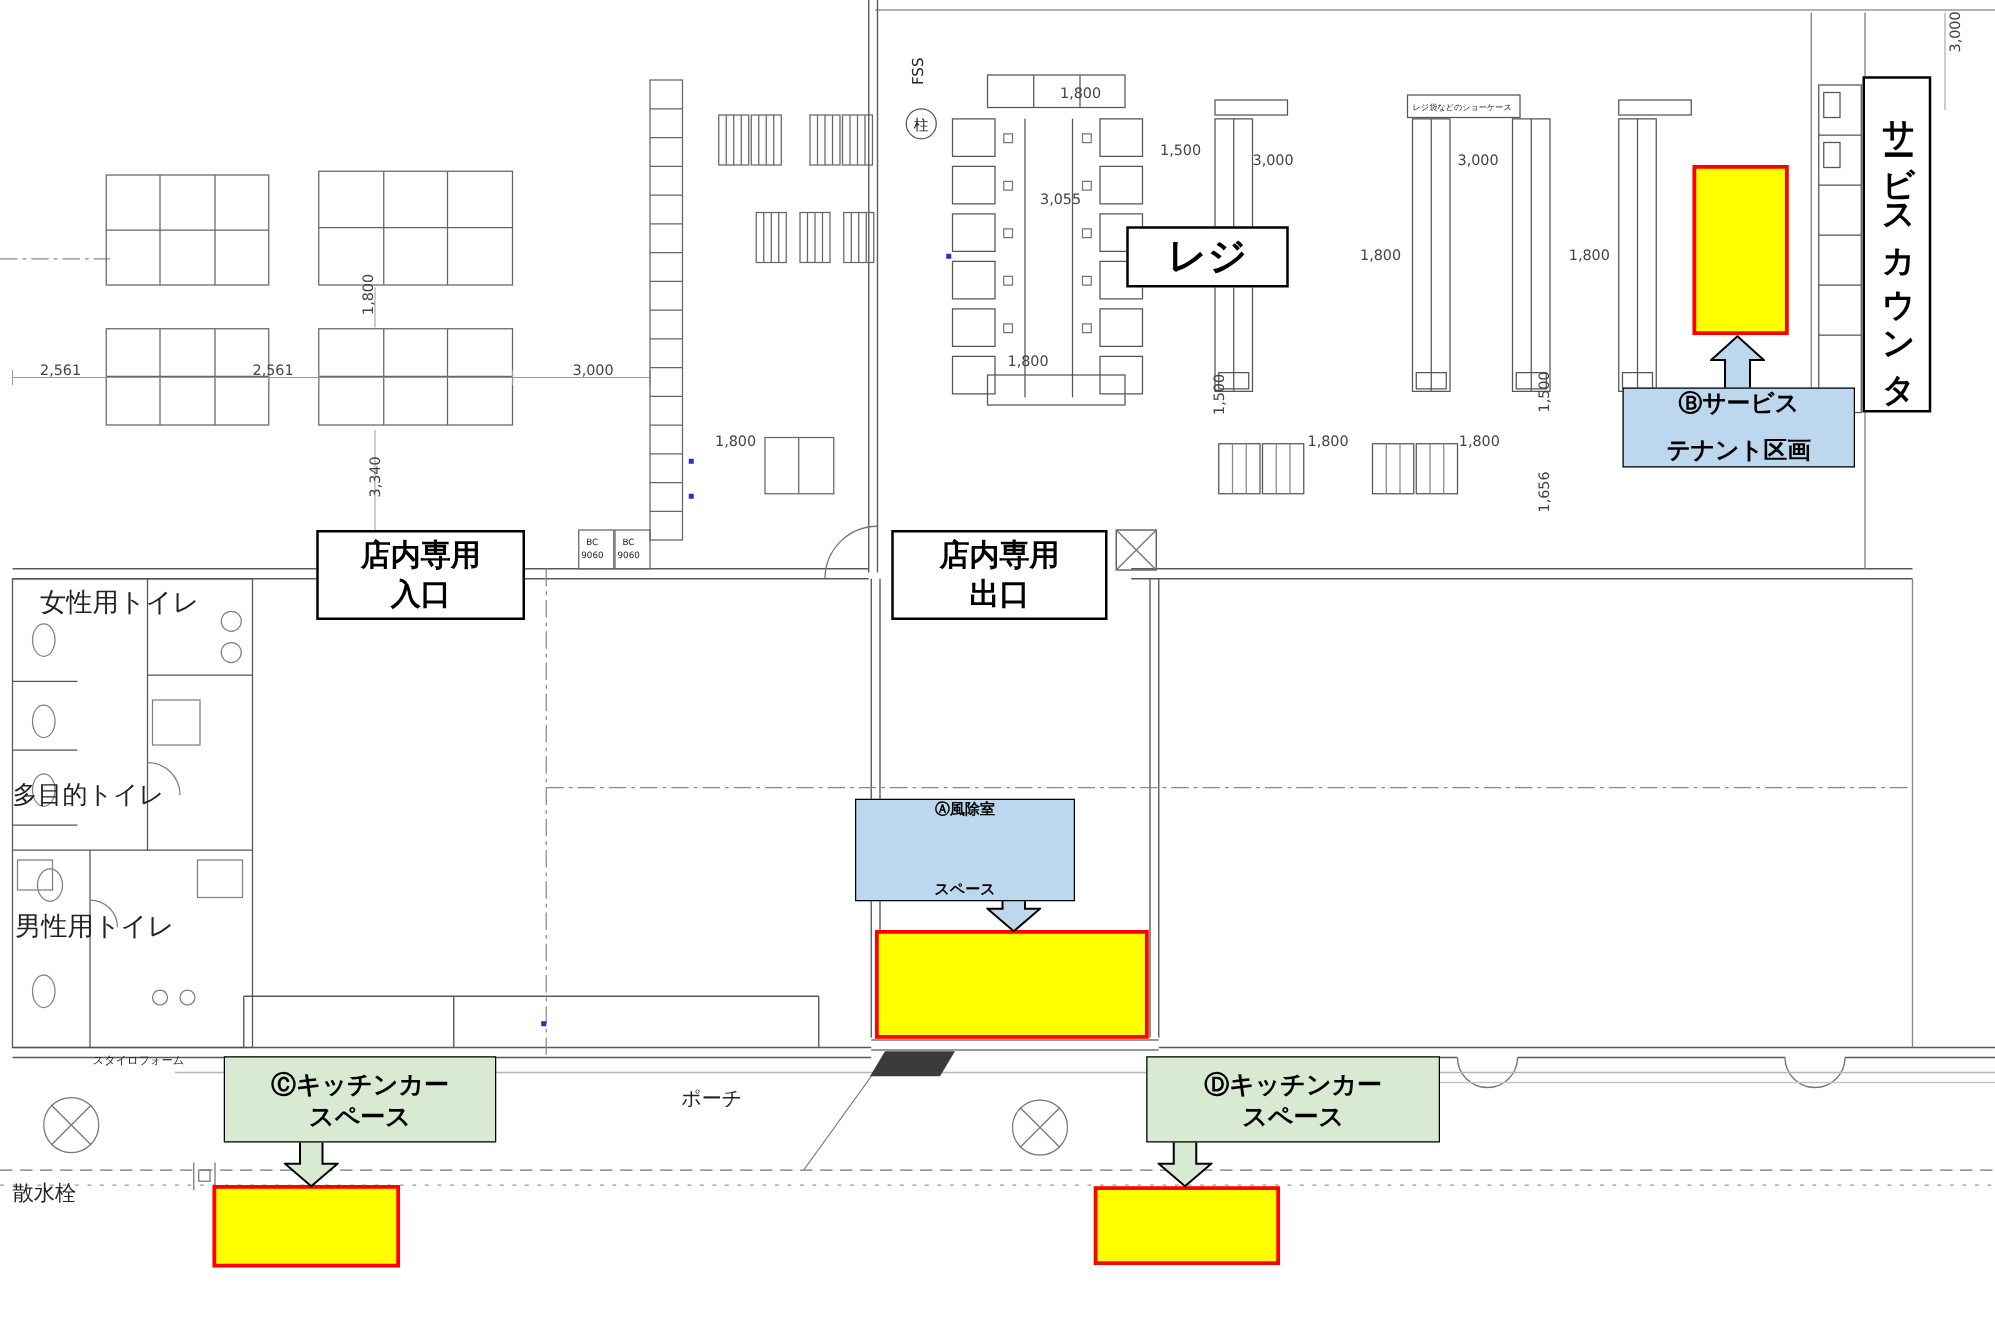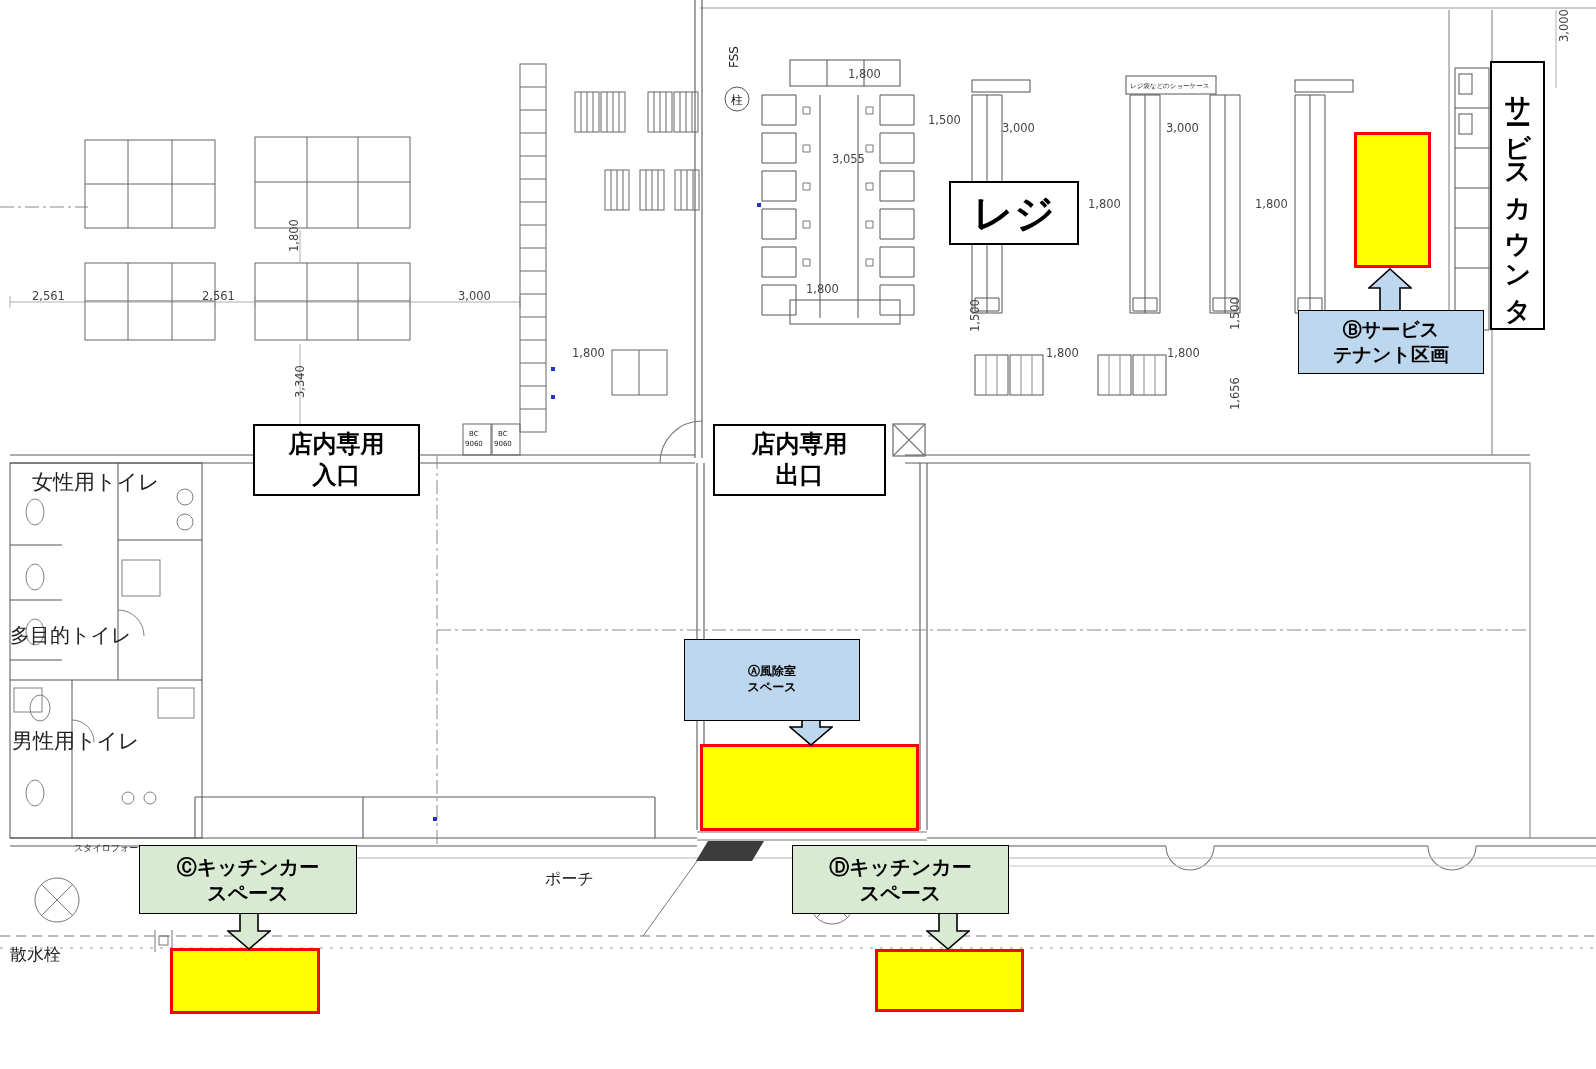--- a/index.html
+++ b/index.html
@@ -17,22 +17,22 @@
     border:3px solid var(--red,#ff0000); z-index:2;
   }
 
   
   .ann {
     position:absolute; display:flex; flex-direction:column;
     align-items:center; justify-content:center; text-align:center;
     font-weight:bold; color:#000; background:#ffffff;
     border:2.5px solid #000; line-height:1.3; z-index:4;
   }
-  .ann.blue  { background:var(--blue,#bdd7ee);  border-width:1.8px; }
-  .ann.green { background:var(--green,#d9ead3); border-width:1.8px; }
+  .ann.blue  { background:var(--blue,#bdd7ee);  border-width:1.8px;justify-content:space-between; }
+  .ann.green { background:var(--green,#d9ead3); border-width:1.8px;margin-left:40px; }
   .ann.vertical {
     writing-mode:vertical-rl; text-orientation:upright;
     letter-spacing:0.14em; flex-direction:row;
   }
 
   
   .arrow { position:absolute; z-index:3; }
   .arrow polygon { stroke:#000; stroke-width:1.6; stroke-linejoin:miter; }
   .fill-blue  { fill:var(--blue,#bdd7ee); }
   .fill-green { fill:var(--green,#d9ead3); }
@@ -239,21 +239,21 @@
   <svg class="arrow" style="left:789px;top:708px" width="44" height="38">
     <polygon class="fill-blue" points="13,1 31,1 31,19 43,19 22,37 1,19 13,19"></polygon>
   </svg>
   <svg class="arrow" style="left:227px;top:912px" width="44" height="38">
     <polygon class="fill-green" points="13,1 31,1 31,19 43,19 22,37 1,19 13,19"></polygon>
   </svg>
   <svg class="arrow" style="left:926px;top:912px" width="44" height="38">
     <polygon class="fill-green" points="13,1 31,1 31,19 43,19 22,37 1,19 13,19"></polygon>
   </svg>
 
-  <div class="ann" style="left:949px;top:181px;width:130px;height:64px;font-size:40px">
+  <div class="ann" style="left:901px;top:181px;width:130px;height:49px;font-size:31px">
     <div>レジ</div>
   </div>
 
   <div class="ann vertical" style="left:1490px;top:61px;width:55px;height:269px;font-size:26px">
     <div>サービスカウンタ</div>
   </div>
 
   <div class="ann blue" style="left:1298px;top:310px;width:186px;height:64px;font-size:19px">
     <div>Ⓑサービス</div>
     <div>テナント区画</div>
@@ -274,18 +274,18 @@
     <div>Ⓐ風除室</div>
     <div>スペース</div>
   </div>
 
 
   <div class="ann green" style="left:139px;top:845px;width:218px;height:69px;font-size:20px">
     <div>Ⓒキッチンカー</div>
     <div>スペース</div>
   </div>
 
-  <div class="ann green" style="left:792px;top:845px;width:217px;height:69px;font-size:20px">
+  <div class="ann green" style="left:877px;top:845px;width:235px;height:69px;font-size:20px">
     <div>Ⓓキッチンカー</div>
     <div>スペース</div>
   </div>
 
 </div>
 
 </body></html>

